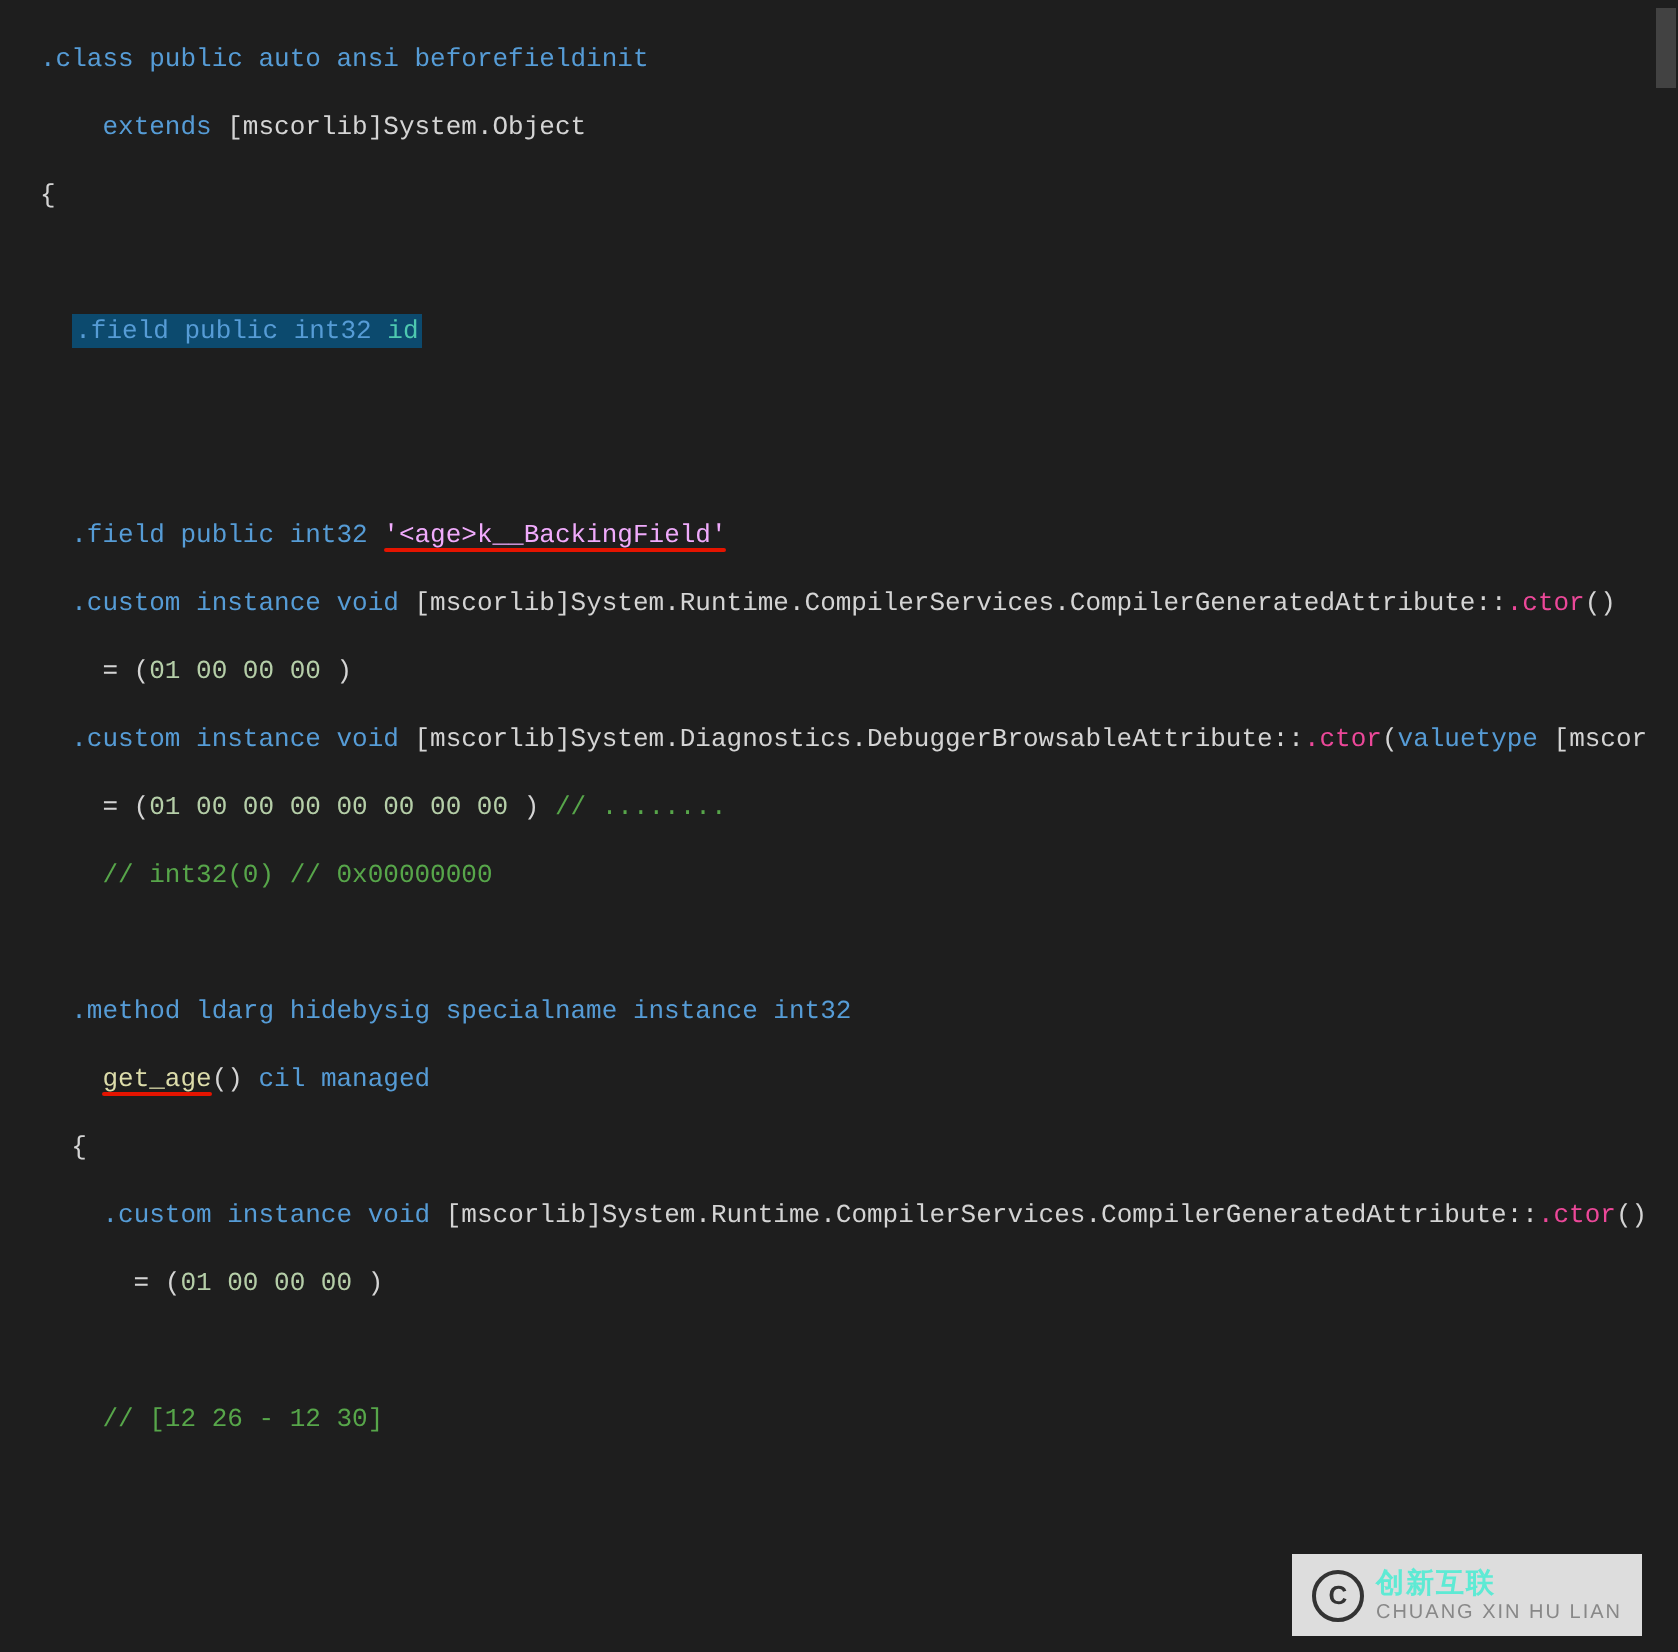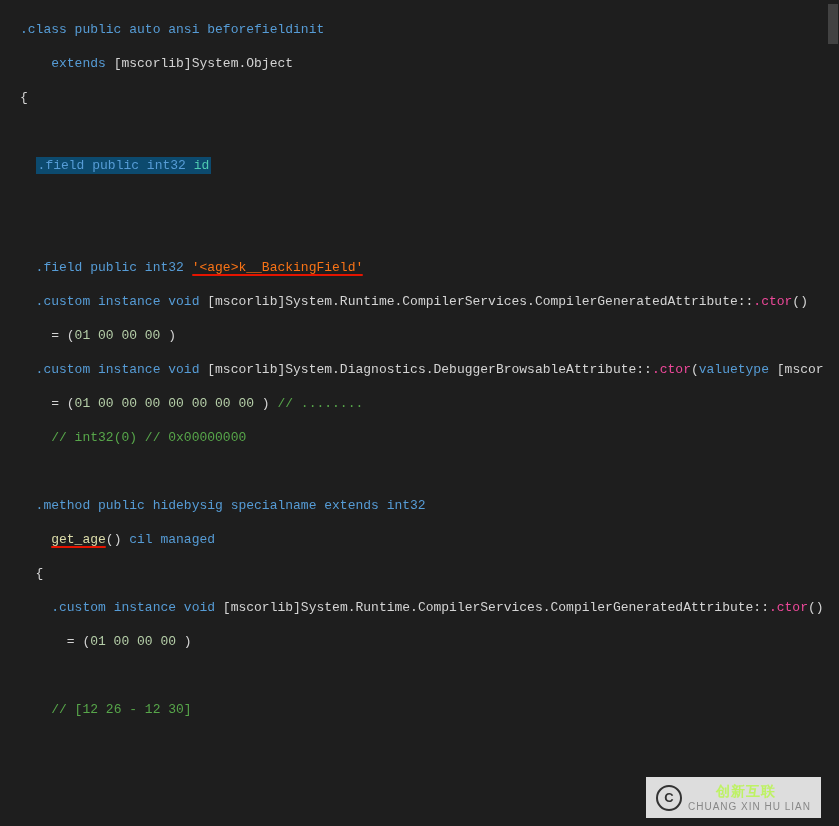--- a/index.html
+++ b/index.html
@@ -30,21 +30,21 @@
       position: relative;
     }
     .highlighted {
       background: #0c4a6e;
       display: inline-block;
       padding: 0 2px;
     }
     .kw { color: #569cd6; }
     .type { color: #4ec9b0; }
     .num { color: #b5cea8; margin-top: 24px; }
-    .str { color: #f97316; }
+    .str { color: #f0abfc; }
     .comment { color: #57a64a; }
     .method { color: #dcdcaa; }
     .label { color: #808080; }
     .ctor { color: #ec4899; }
     .underline-red {
       position: relative;
     }
     .underline-red::after {
       content: '';
       position: absolute;
@@ -96,44 +96,43 @@
       font-weight: bold;
     }
     .watermark-text {
       font-size: 10px;
       color: #888;
       letter-spacing: 1px;
     }
     .watermark-main {
       font-size: 14px;
       font-weight: bold;
-      color: #bef264;
+      color: #5eead4;
       letter-spacing: 1px;
-      margin-left: 28px;
     }
   </style>
 </head>
 <body>
 
 <div class="editor">
 <div class="line"><span class="kw">.class</span><span class="kw"> public auto ansi beforefieldinit</span></div>
 <div class="line">    <span class="kw">extends</span><span> [mscorlib]System.Object</span></div>
 <div class="line"><span>{</span></div>
 <div class="line"><span></span></div>
 <div class="line">  <span class="highlighted"><span class="kw">.field</span><span class="kw"> public int32 </span><span class="type">id</span></span></div>
 <div class="line"><span></span></div>
 <div class="line"><span></span></div>
 <div class="line">  <span class="kw">.field</span><span class="kw"> public int32 </span><span class="str underline-red">'&lt;age&gt;k__BackingField'</span></div>
 <div class="line">  <span class="kw">.custom</span><span class="kw"> instance void </span><span>[mscorlib]System.Runtime.CompilerServices.CompilerGeneratedAttribute::</span><span class="ctor">.ctor</span><span>()</span></div>
 <div class="line"><span>    = (</span><span class="num">01 00 00 00 </span><span>)</span></div>
 <div class="line">  <span class="kw">.custom</span><span class="kw"> instance void </span><span>[mscorlib]System.Diagnostics.DebuggerBrowsableAttribute::</span><span class="ctor">.ctor</span><span>(</span><span class="kw">valuetype </span><span>[mscorlib]Sy</span></div>
 <div class="line"><span>    = (</span><span class="num">01 00 00 00 00 00 00 00 </span><span>) </span><span class="comment">// ........</span></div>
 <div class="line">    <span class="comment">// int32(0) // 0x00000000</span></div>
 <div class="line"><span></span></div>
-<div class="line">  <span class="kw">.method</span><span class="kw"> public hidebysig specialname extends int32</span></div>
+<div class="line">  <span class="kw">.method</span><span class="kw"> ldarg hidebysig specialname instance int32</span></div>
 <div class="line">    <span class="method underline-red">get_age</span><span>() </span><span class="kw">cil managed</span></div>
 <div class="line">  <span>{</span></div>
 <div class="line">    <span class="kw">.custom</span><span class="kw"> instance void </span><span>[mscorlib]System.Runtime.CompilerServices.CompilerGeneratedAttribute::</span><span class="ctor">.ctor</span><span>()</span></div>
 <div class="line"><span>      = (</span><span class="num">01 00 00 00 </span><span>)</span></div>
 <div class="line"><span></span></div>
 <div class="line">    <span class="comment">// [12 26 - 12 30]</span></div>
 
 
 
 

